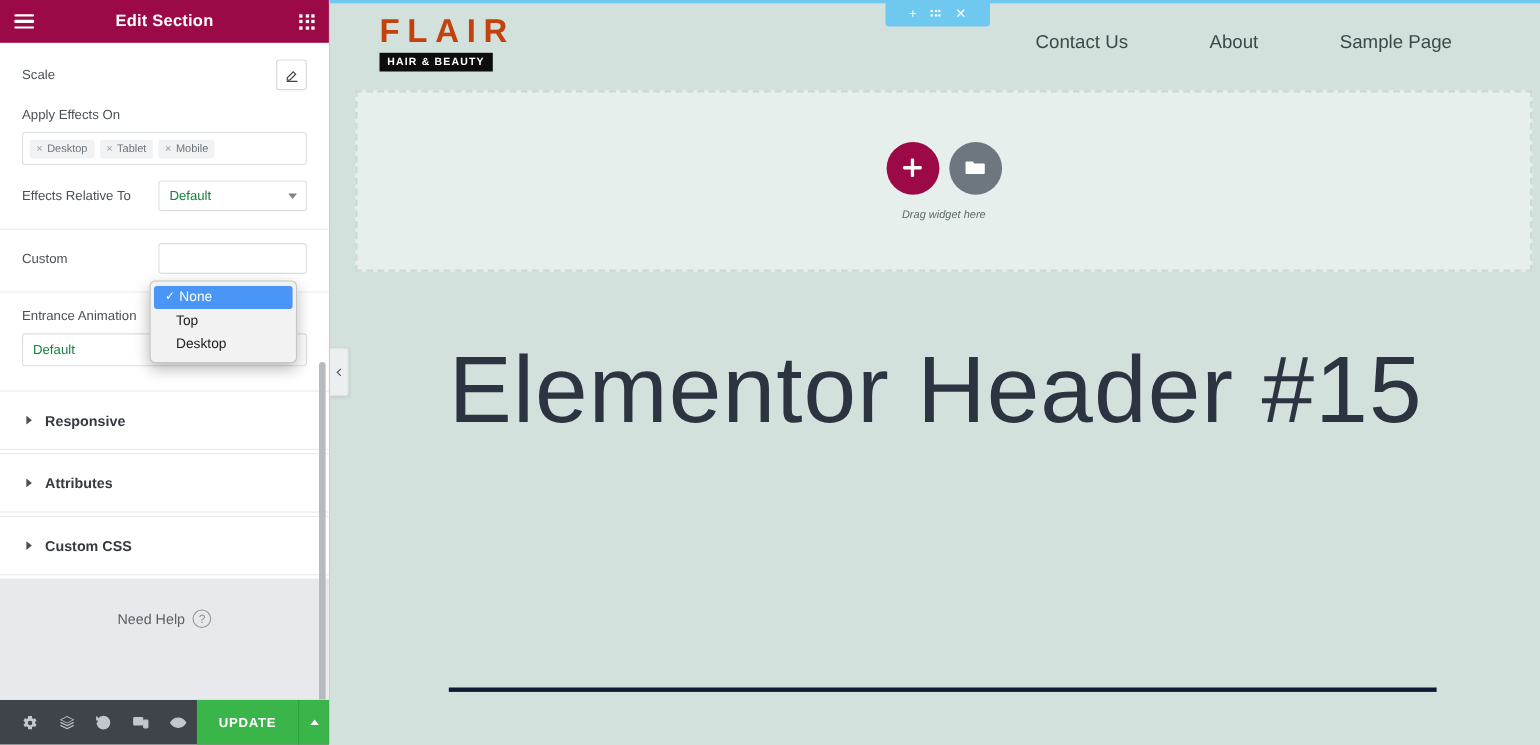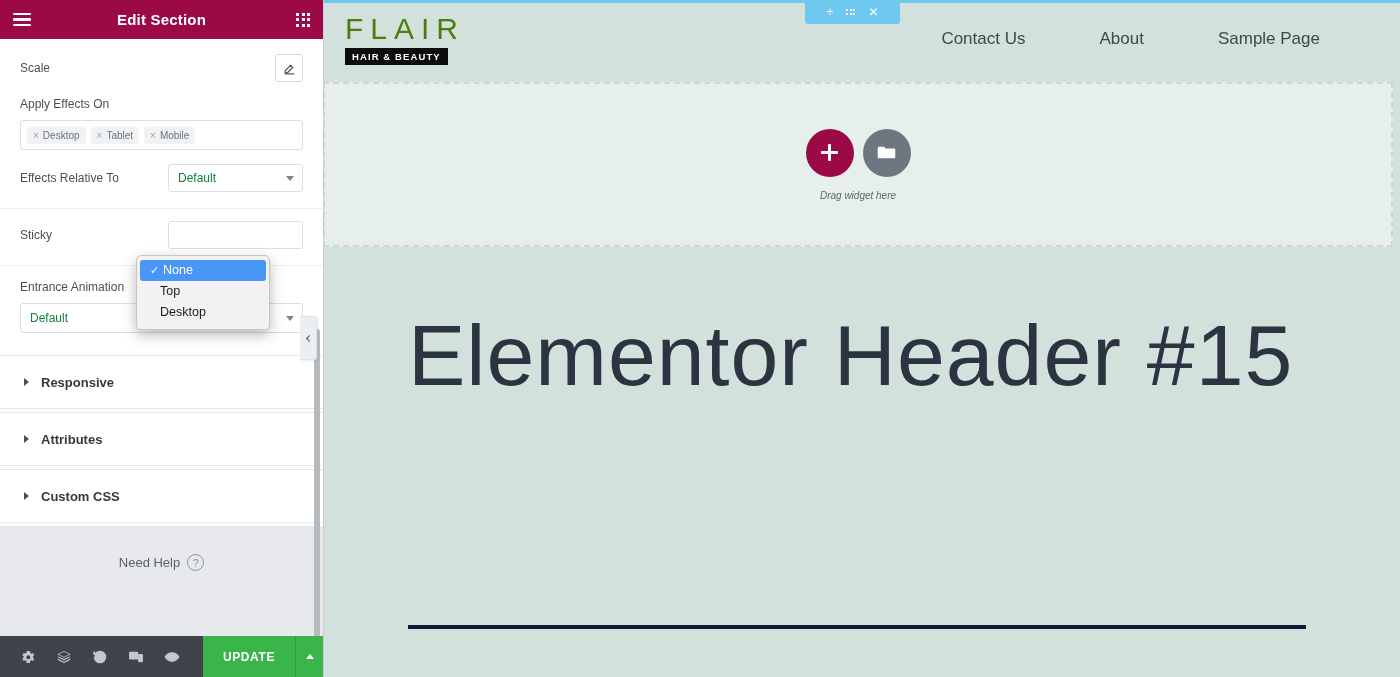--- a/index.html
+++ b/index.html
@@ -7,21 +7,21 @@
     width: 1400px; height: 677px;
     font-family: "Liberation Sans", sans-serif;
     overflow: hidden;
     background: #d3e1dc;
   }
   #root { position: relative; width: 1400px; height: 677px; }
 
   
   #panel {
     position: absolute; left: 0; top: 0;
-    width: 324px; height: 677px;
+    width: 300px; height: 677px;
     background: #fff;
     display: flex; flex-direction: column;
     border-right: 1px solid #c9cdd1;
     z-index: 40;
   }
   #panel-header {
     height: 39px; background: #9b0a46; color: #fff;
     display: flex; align-items: center; justify-content: space-between;
     padding: 0 13px; flex: 0 0 39px;
   }
@@ -167,21 +167,21 @@
   #canvas {
     position: absolute; left: 300px; top: 0; width: 1100px; height: 677px;
     background: #d3e1dc; overflow: hidden;
   }
   #site-header {
     height: 78px; display: flex; align-items: center; position: relative;
     padding: 0 43px 0 45px;
   }
   .logo { display: flex; flex-direction: column; align-items: flex-start; gap: 4px; }
   .logo-main {
-    font-size: 30px; font-weight: normal; color: #4d7c0f; letter-spacing: 7px;
+    font-size: 30px; font-weight: bold; color: #c2410c; letter-spacing: 7px;
     line-height: 1; font-family: "Liberation Sans", sans-serif;
   }
   .logo-sub {
     background: #0d0d0d; color: #fff; font-size: 9.5px; font-weight: bold;
     letter-spacing: 1.1px; padding: 3px 7px;
   }
   #site-nav { margin-left: auto; display: flex; align-items: center; gap: 0; }
   .nav-link {
     font-size: 17px; color: #3a4a4a; padding: 0 37px; cursor: pointer;
     font-weight: 300;
@@ -298,21 +298,21 @@
           <span class="lbl">Effects Relative To</span>
           <div class="sel">
             <span>Default</span>
             <span class="caret"></span>
           </div>
         </div>
 
         <div class="divider" style="margin-top:16px"></div>
 
         <div class="row-inline" style="padding-top:12px">
-          <span class="lbl">Sticky</span>
+          <span class="lbl">Custom</span>
           <div class="sel">
             <span style="visibility:hidden">None</span>
 
           </div>
         </div>
 
         <div class="divider" style="margin-top:16px"></div>
 
         <div class="field-block" style="padding-top:14px">
           <span class="field-label" style="margin-bottom:0">Entrance Animation</span>

